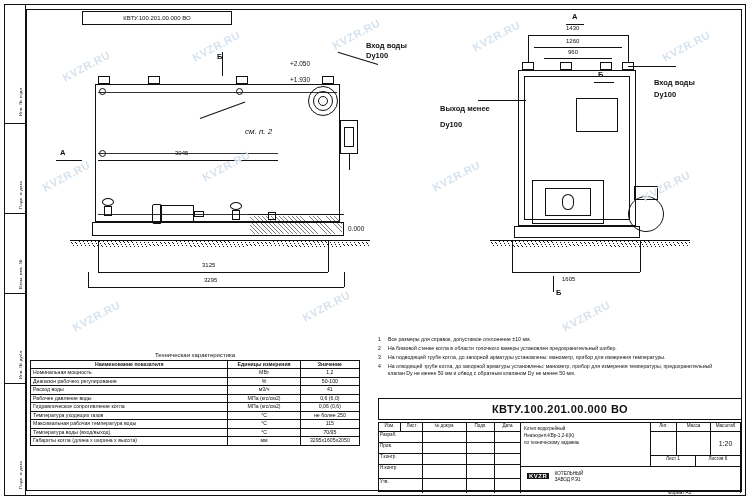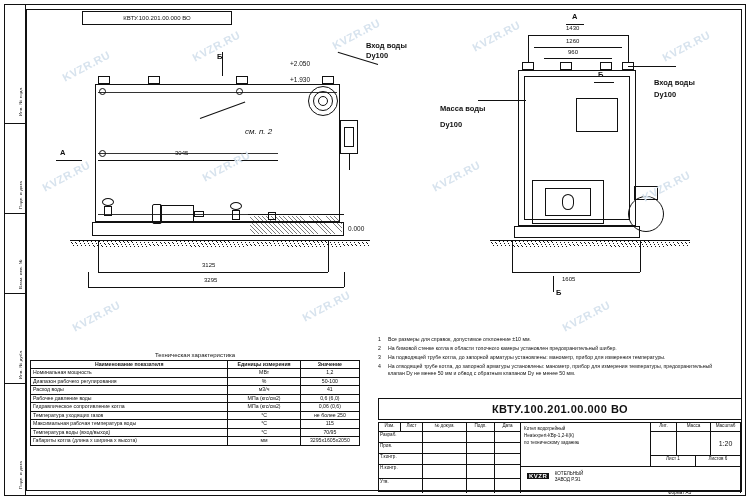--- a/index.html
+++ b/index.html
@@ -152,21 +152,21 @@
 
   <span class="lbl-b" style="left:598px;top:70px;">Б</span>
   <div class="ln h" style="left:594px;top:82px;width:20px;"></div>
   <span class="lbl-b" style="left:556px;top:288px;">Б</span>
   <div class="ln v" style="left:553px;top:276px;height:16px;"></div>
 
   <span class="lbl-b" style="left:654px;top:78px;">Вход воды</span>
   <span class="lbl-b" style="left:654px;top:90px;">Dy100</span>
   <div class="ln h" style="left:628px;top:66px;width:48px;"></div>
 
-  <span class="lbl-b" style="left:440px;top:104px;">Масса воды</span>
+  <span class="lbl-b" style="left:440px;top:104px;">Выход менее</span>
   <span class="lbl-b" style="left:440px;top:120px;">Dy100</span>
   <div class="ln h" style="left:478px;top:100px;width:48px;"></div>
 
   <div class="ln h" style="left:528px;top:35px;width:100px;"></div>
   <span class="dim" style="left:566px;top:25px;">1430</span>
   <div class="ln h" style="left:534px;top:47px;width:88px;"></div>
   <span class="dim" style="left:566px;top:38px;">1260</span>
   <div class="ln h" style="left:544px;top:58px;width:68px;"></div>
   <span class="dim" style="left:568px;top:49px;">960</span>
   <div class="ln v" style="left:528px;top:35px;height:28px;"></div>

